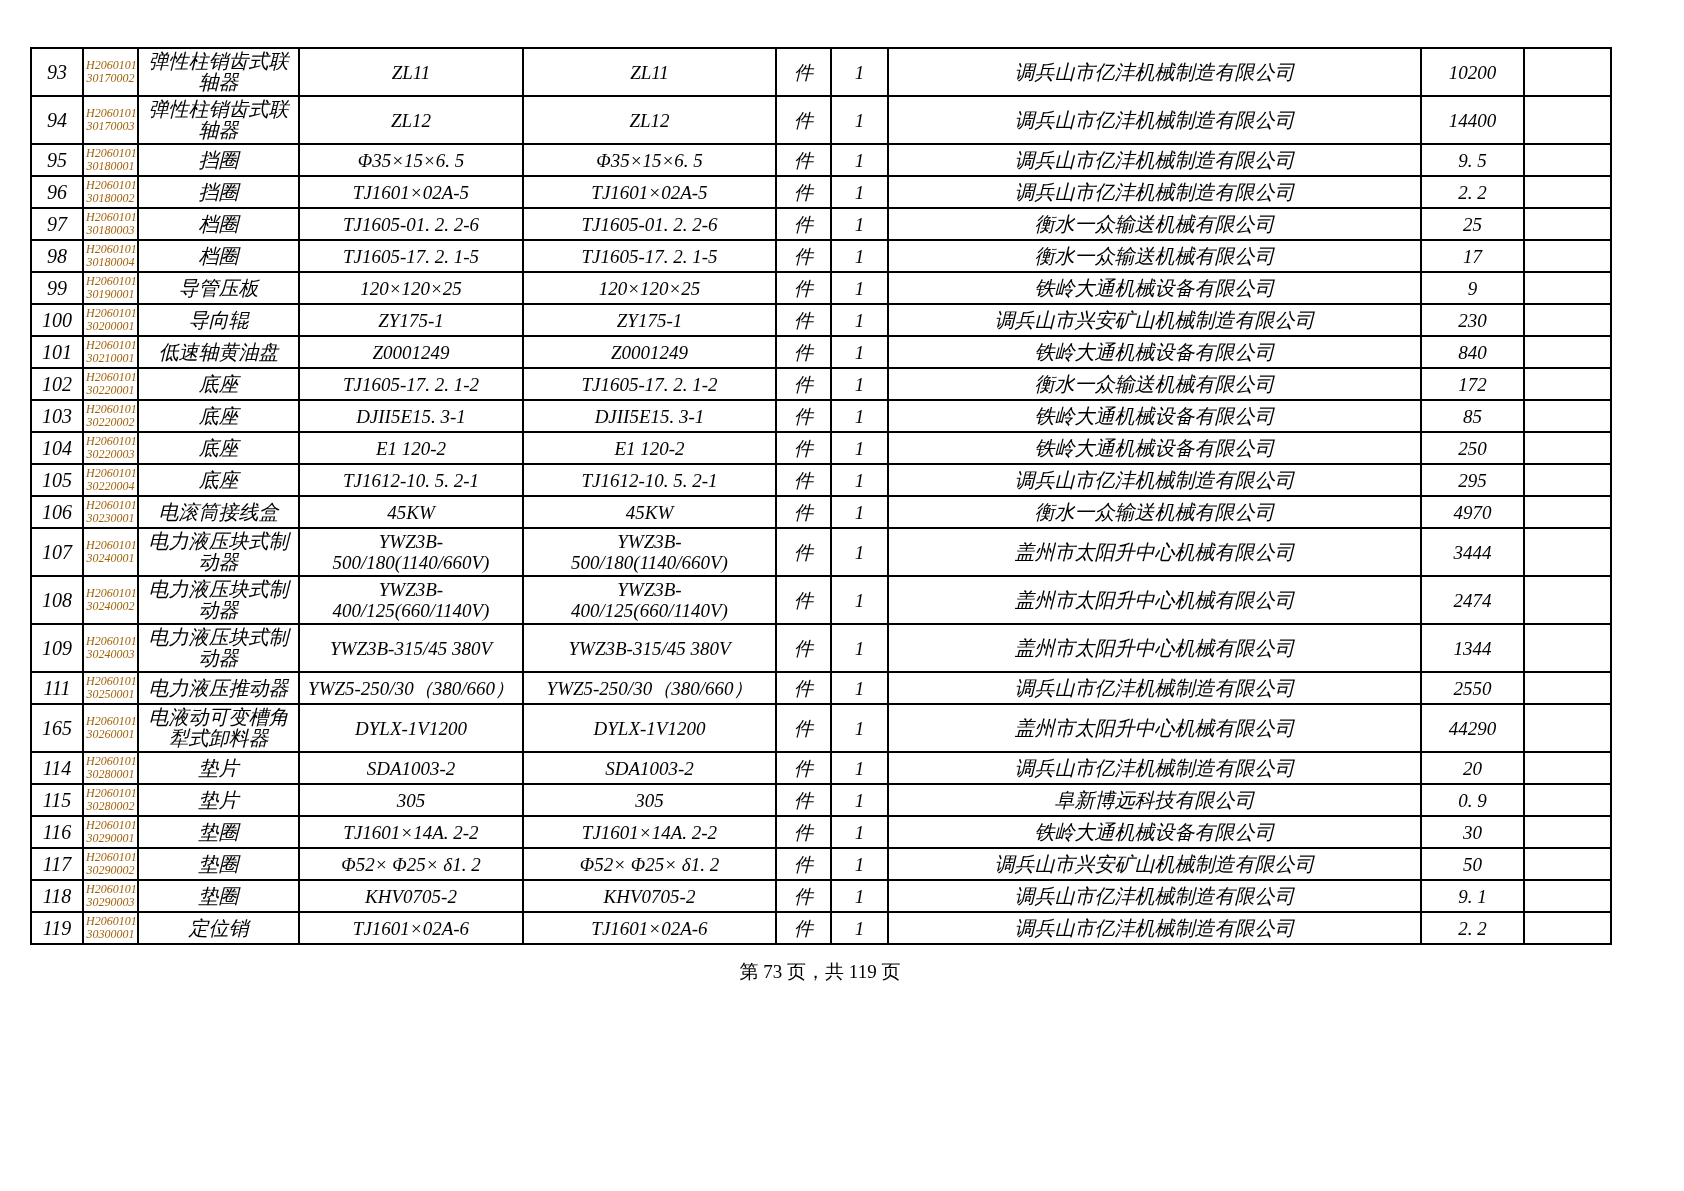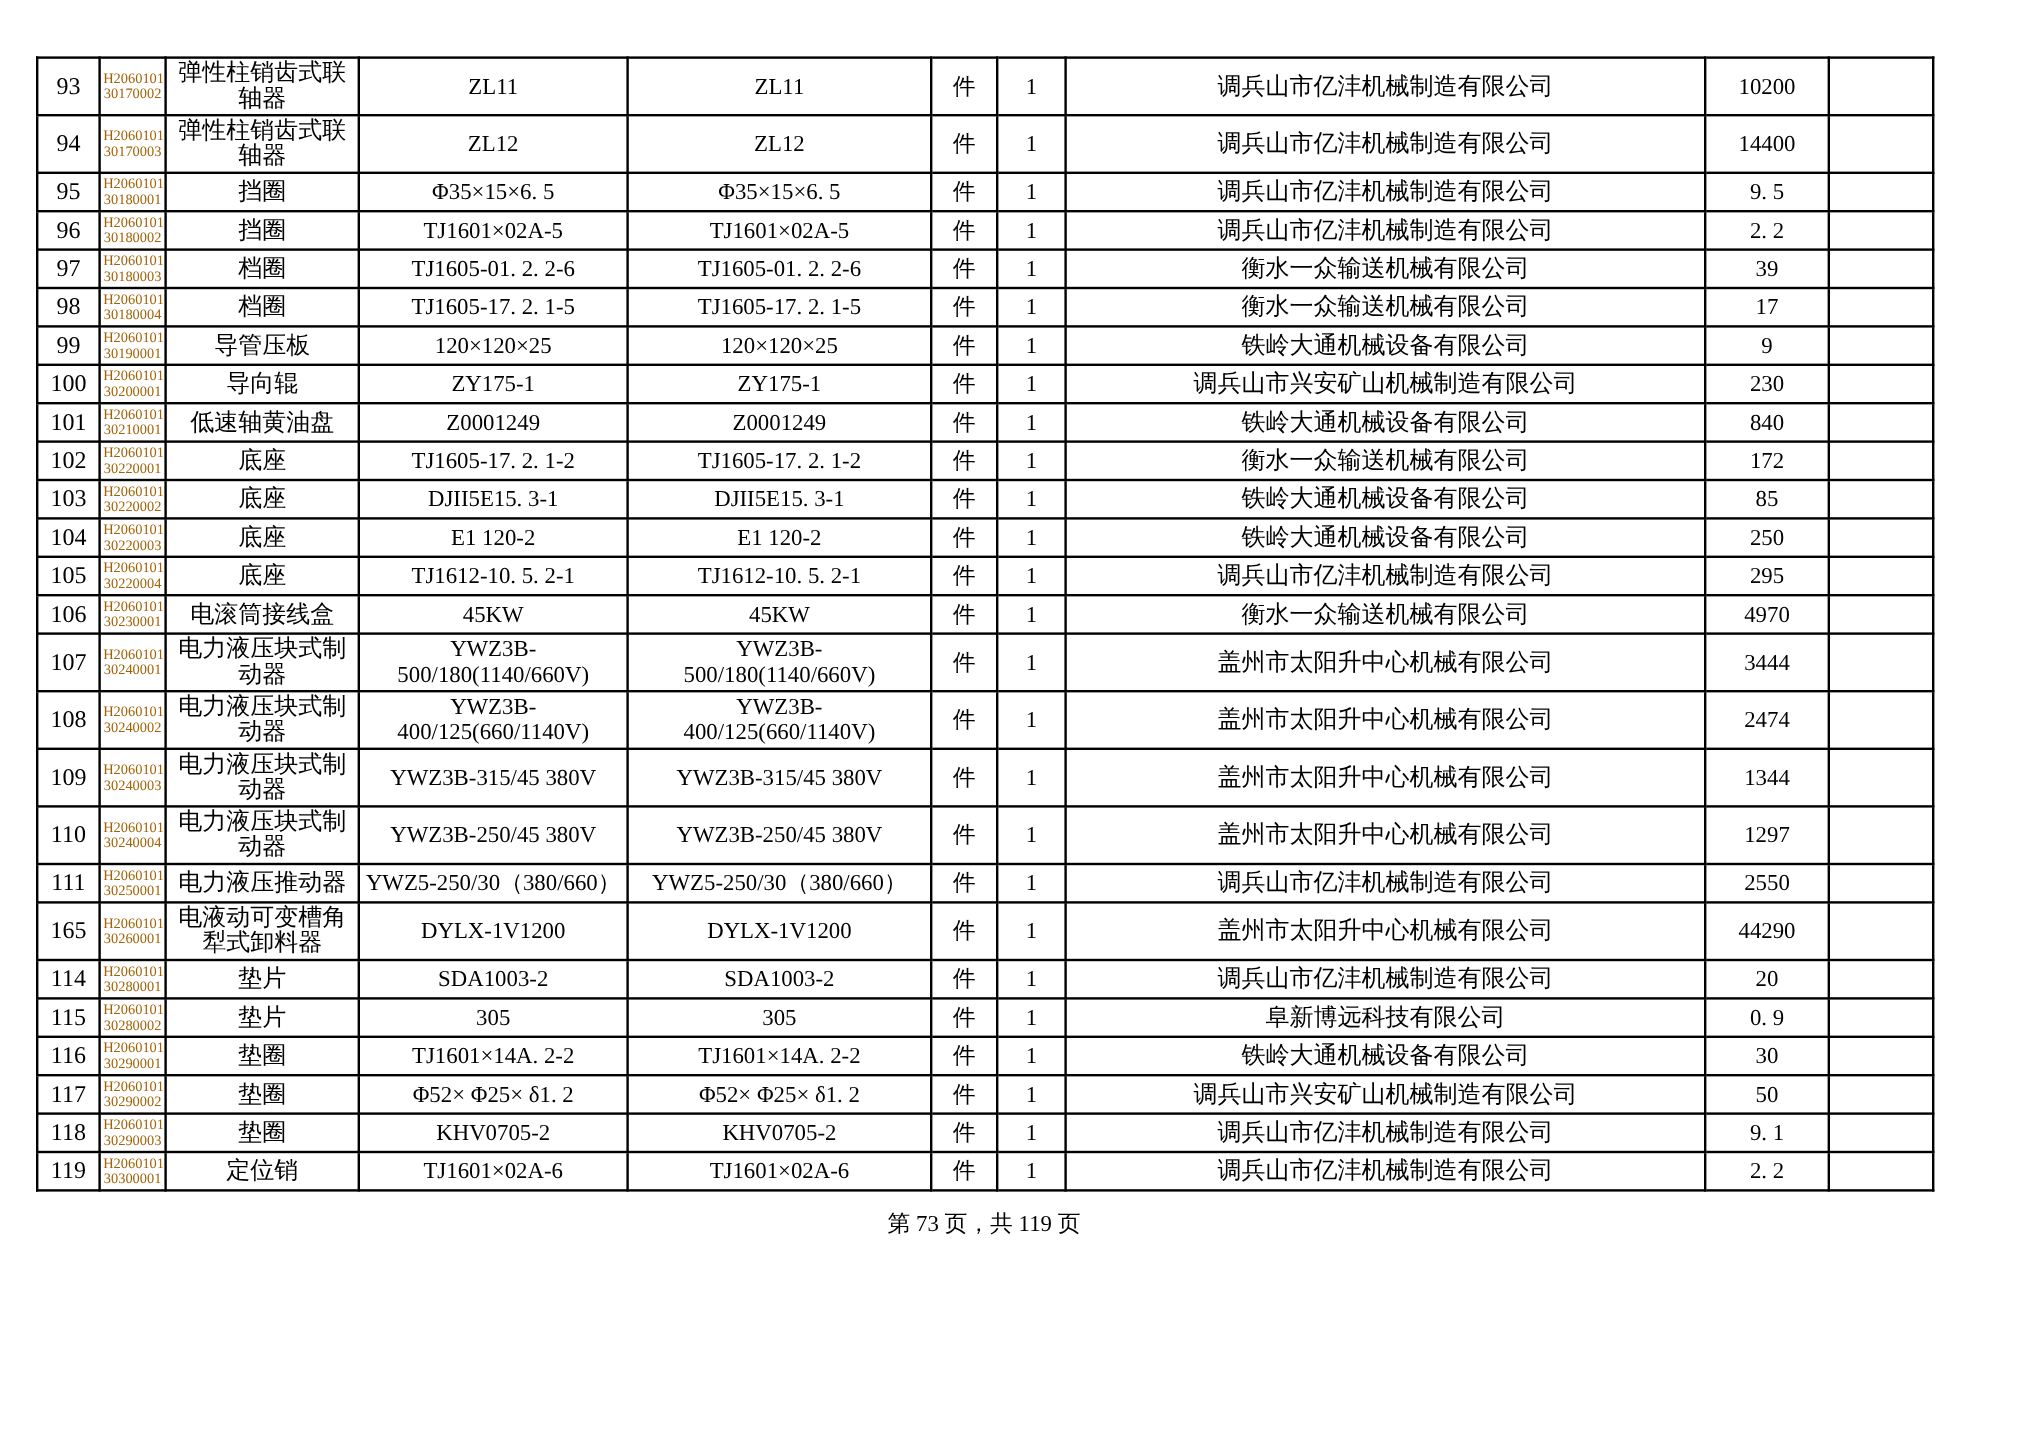--- a/index.html
+++ b/index.html
@@ -15,20 +15,21 @@
   .sheet {
     position: relative;
     width: 1684px;
     height: 1191px;
   }
   table.parts {
     border-collapse: collapse;
     table-layout: fixed;
     width: 1580px;
     margin: 47px 0 0 30px;
+    font-style: italic;
   }
   table.parts td {
     border: 2px solid #000000;
     text-align: center;
     vertical-align: middle;
     padding: 2px 2px;
     overflow: hidden;
   }
   td.c-no {
     font-size: 20px;
@@ -159,21 +160,21 @@
           <td class="c-code">
             <div>H2060101</div>
             <div>30180003</div>
           </td>
           <td class="c-name">档圈</td>
           <td class="c-model">TJ1605-01. 2. 2-6</td>
           <td class="c-model2">TJ1605-01. 2. 2-6</td>
           <td class="c-unit">件</td>
           <td class="c-qty">1</td>
           <td class="c-supplier">衡水一众输送机械有限公司</td>
-          <td class="c-price">39</td>
+          <td class="c-price">25</td>
           <td class="c-remark"></td>
         </tr>
         <tr>
           <td class="c-no">98</td>
           <td class="c-code">
             <div>H2060101</div>
             <div>30180004</div>
           </td>
           <td class="c-name">档圈</td>
           <td class="c-model">TJ1605-17. 2. 1-5</td>
@@ -344,35 +345,20 @@
             <div>H2060101</div>
             <div>30240003</div>
           </td>
           <td class="c-name">电力液压块式制动器</td>
           <td class="c-model">YWZ3B-315/45 380V</td>
           <td class="c-model2">YWZ3B-315/45 380V</td>
           <td class="c-unit">件</td>
           <td class="c-qty">1</td>
           <td class="c-supplier">盖州市太阳升中心机械有限公司</td>
           <td class="c-price">1344</td>
-          <td class="c-remark"></td>
-        </tr>
-        <tr>
-          <td class="c-no">110</td>
-          <td class="c-code">
-            <div>H2060101</div>
-            <div>30240004</div>
-          </td>
-          <td class="c-name">电力液压块式制动器</td>
-          <td class="c-model">YWZ3B-250/45 380V</td>
-          <td class="c-model2">YWZ3B-250/45 380V</td>
-          <td class="c-unit">件</td>
-          <td class="c-qty">1</td>
-          <td class="c-supplier">盖州市太阳升中心机械有限公司</td>
-          <td class="c-price">1297</td>
           <td class="c-remark"></td>
         </tr>
         <tr>
           <td class="c-no">111</td>
           <td class="c-code">
             <div>H2060101</div>
             <div>30250001</div>
           </td>
           <td class="c-name">电力液压推动器</td>
           <td class="c-model">YWZ5-250/30（380/660）</td>

